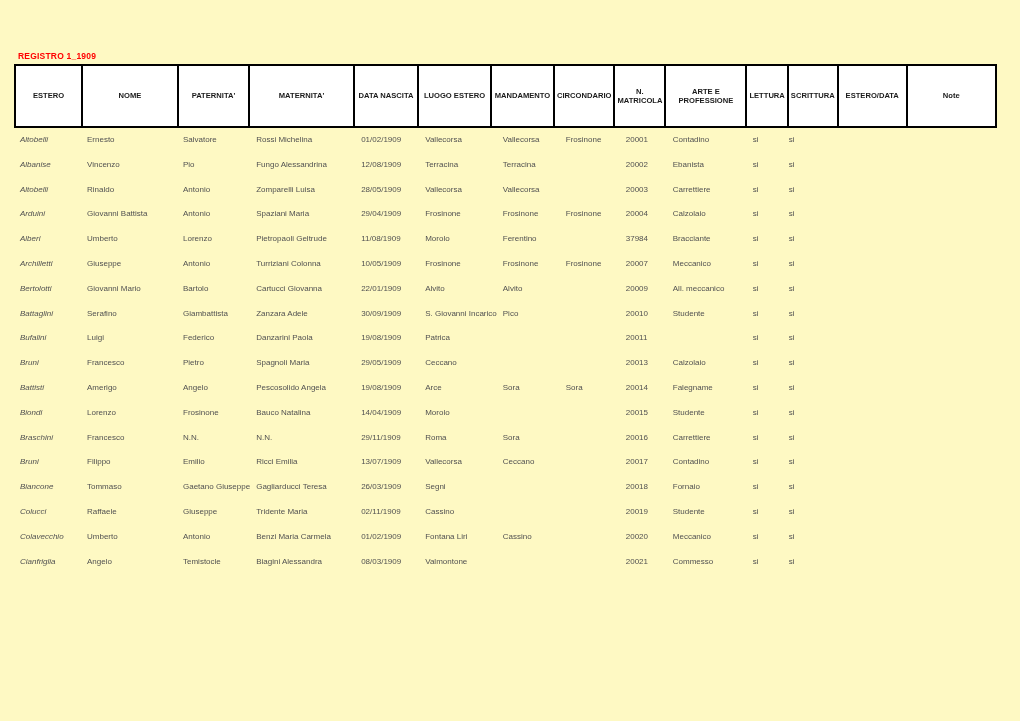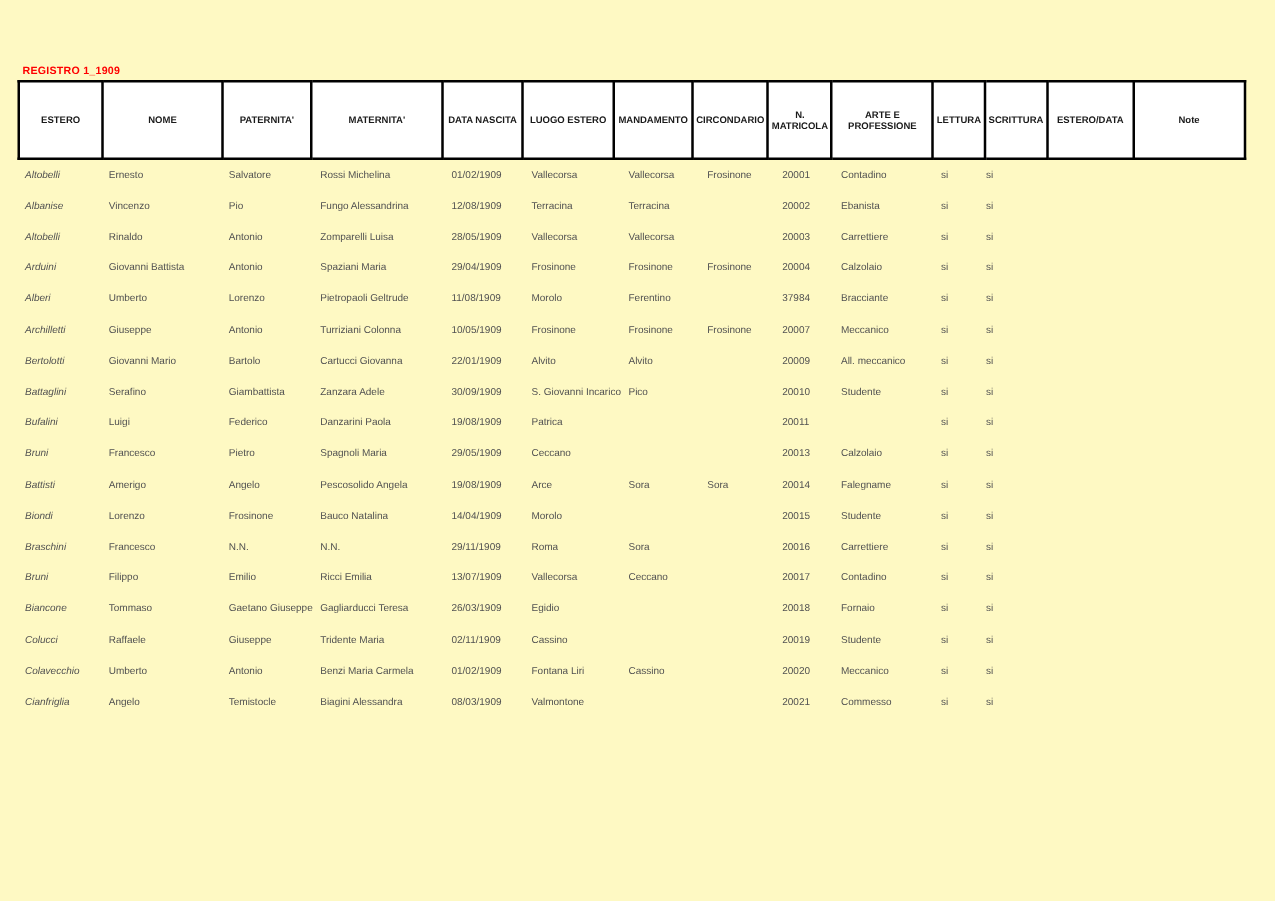--- a/index.html
+++ b/index.html
@@ -371,21 +371,21 @@
           <td class="c-scrittura">si</td>
           <td class="c-estero_data"></td>
           <td class="c-note"></td>
         </tr>
         <tr>
           <td class="c-cognome">Biancone</td>
           <td class="c-nome">Tommaso</td>
           <td class="c-paternita">Gaetano Giuseppe</td>
           <td class="c-maternita">Gagliarducci Teresa</td>
           <td class="c-data_nascita">26/03/1909</td>
-          <td class="c-luogo_nascita">Egidio</td>
+          <td class="c-luogo_nascita">Segni</td>
           <td class="c-mandamento"></td>
           <td class="c-circondario"></td>
           <td class="c-n_matricola">20018</td>
           <td class="c-arte">Fornaio</td>
           <td class="c-lettura">si</td>
           <td class="c-scrittura">si</td>
           <td class="c-estero_data"></td>
           <td class="c-note"></td>
         </tr>
         <tr>

